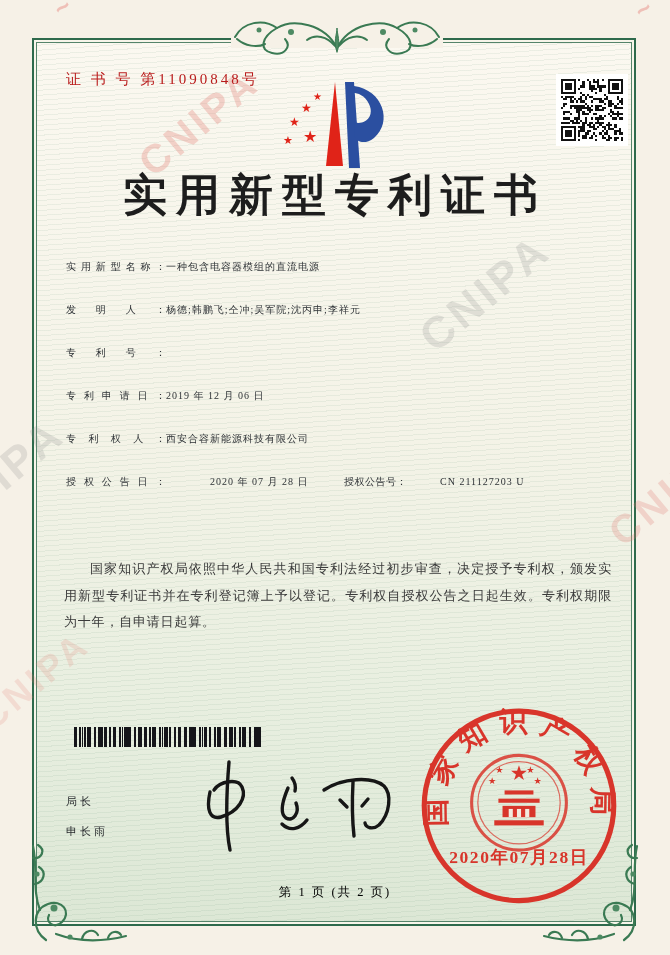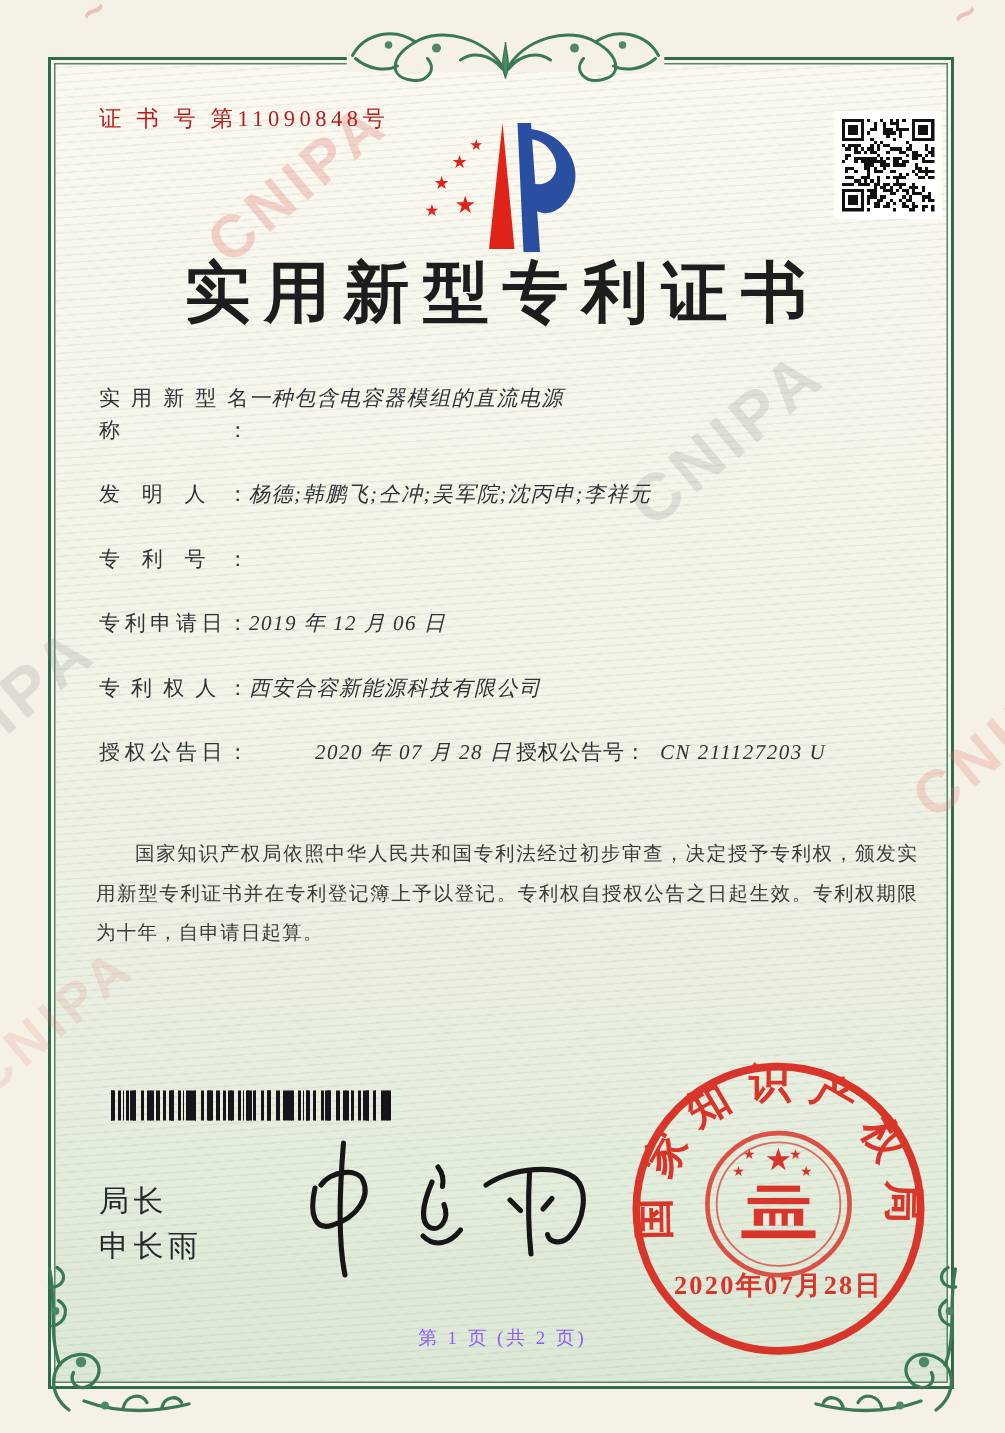--- a/index.html
+++ b/index.html
@@ -41,50 +41,50 @@
   
   .cert-number { position:absolute; left:66px; top:70px; z-index:6; font-size:15px; letter-spacing:3px; color:#b91c1c; }
   .logo { position:absolute; left:277px; top:78px; z-index:6; }
   .qr { position:absolute; left:556px; top:74px; width:72px; height:72px; background:#fff; padding:5px; z-index:6; }
   .qr svg { width:62px; height:62px; display:block; }
   .title {
     position:absolute; left:0; top:166px; width:100%; text-align:center; z-index:6;
     font-size:44px; font-weight:bold; letter-spacing:9px; color:#1d1d1d;
   }
   
-  .fields { position:absolute; left:66px; top:256px; width:548px; z-index:6; font-size:14px; color:#2e3236; }
+  .fields { position:absolute; left:66px; top:256px; width:548px; z-index:6; font-size:10px; color:#2e3236; }
   .frow { display:flex; align-items:flex-start; line-height:21px; margin-bottom:22px; }
   .flabel { display:inline-block; width:100px; min-width:100px; text-align:justify; text-align-last:justify; letter-spacing:0.5px; }
-  .fvalue { flex:1; letter-spacing:1px;font-style:italic; }
+  .fvalue { flex:1; letter-spacing:1px; }
   .frow.double { display:flex; }
   .frow.double .pair1 { display:flex; width:278px; min-width:278px;gap:44px; }
   .frow.double .pair2 { display:flex; flex:1; }
   .frow.double .flabel2 { display:inline-block; min-width:96px; letter-spacing:0.5px; }
   
   .bodytext {
     position:absolute; left:64px; top:556px; width:548px; z-index:6;
     font-size:13px; line-height:26.5px; text-align:justify;
     color:#3a3a3a; letter-spacing:0.8px;
   }
   .bodytext p { text-indent:2em; }
   
   .barcode {
     position:absolute; left:74px; top:727px; width:188px; height:20px; z-index:6;
     background:
       repeating-linear-gradient(90deg,#15151a 0 2px, transparent 2px 5px),
       repeating-linear-gradient(90deg,#15151a 0 1px, transparent 1px 8px),
       repeating-linear-gradient(90deg,#15151a 0 3px, transparent 3px 13px);
   }
   
-  .signer { position:absolute; left:66px; top:786px; z-index:6; font-size:20px; letter-spacing:3px; color:#26292c; line-height:30px; }
+  .signer { position:absolute; left:66px; top:786px; z-index:6; font-size:11px; letter-spacing:3px; color:#26292c; line-height:30px; }
   .sig { position:absolute; left:196px; top:756px; z-index:6; }
   
   .seal { position:absolute; left:416px; top:708px; z-index:7; opacity:0.93; }
   
-  .footer { position:absolute; left:0; top:884px; width:100%; text-align:center; z-index:6; font-size:12.5px; letter-spacing:2px; color:#8b5cf6; }
+  .footer { position:absolute; left:0; top:884px; width:100%; text-align:center; z-index:6; font-size:12.5px; letter-spacing:2px; color:#000000; }
 </style>
 </head>
 <body>
 
 <div class="wm wm1">CNIPA</div>
 <div class="wm wm2">CNIPA</div>
 <div class="wm wm3">CNIPA</div>
 <div class="wm wm4">CNIPA</div>
 <div class="wm wm5">CNIPA</div>
 <div class="wm-corner wmc1">~</div>

